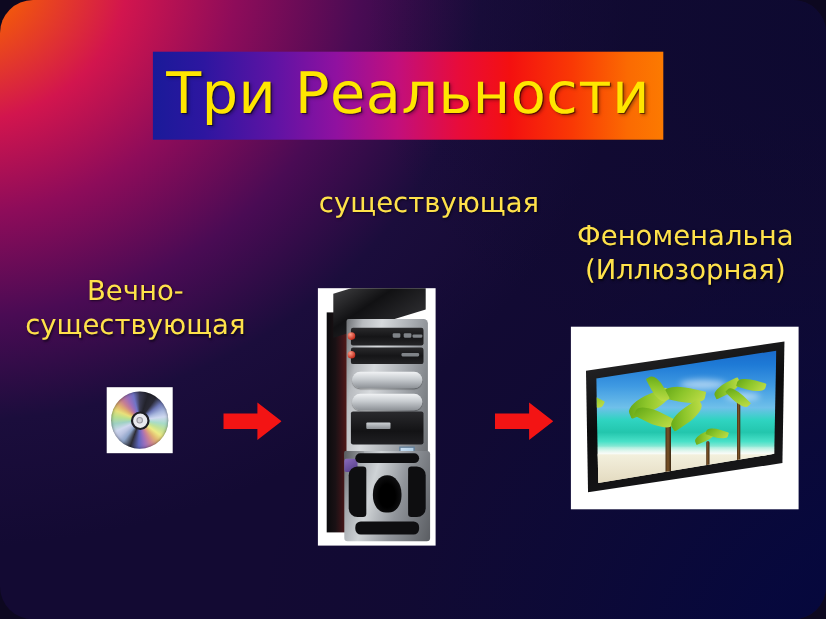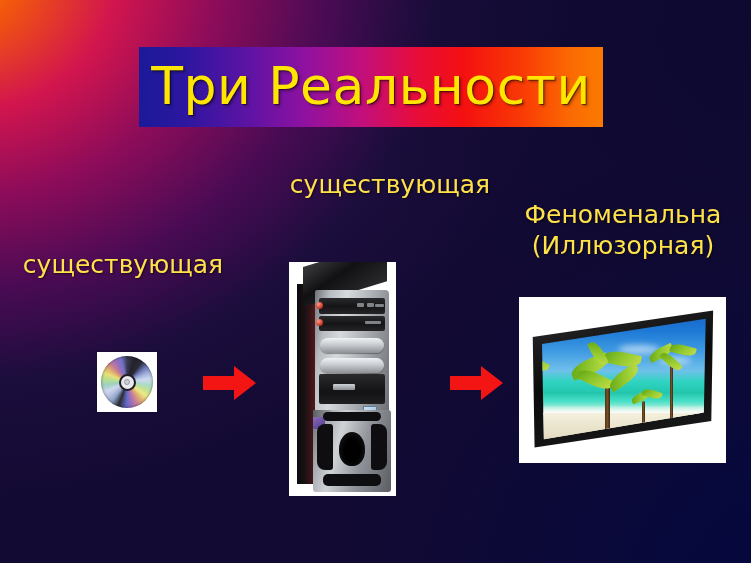--- a/index.html
+++ b/index.html
@@ -15,20 +15,21 @@
   }
 
   #slide {
     position: relative;
     width: 751px;
     height: 563px;
     overflow: hidden;
     background:
       radial-gradient(ellipse 620px 520px at -6% -4%, #ff8a10 0%, #f2570c 10%, #d2154e 26%, #8e0c5a 42%, #4a0b54 60%, #1b0d3c 78%, #130a33 100%),
       linear-gradient(125deg, #3a0f52 0%, #2a0c48 28%, #1d0b3f 52%, #140c39 72%, #0d0b32 100%);
+    border-radius: 30px;
   }
 
   
   #slide::after {
     content: "";
     position: absolute;
     inset: 0;
     pointer-events: none;
     background:
       radial-gradient(ellipse 720px 620px at 112% 108%, rgba(3,6,60,0.96) 0%, rgba(5,8,62,0.88) 22%, rgba(8,9,58,0.62) 44%, rgba(12,10,52,0.26) 66%, rgba(20,12,50,0.0) 86%),
@@ -362,20 +363,21 @@
 </head>
 <body>
 
 <div id="slide">
 
   <div id="title-banner">
     <div id="title-text">Три Реальности</div>
   </div>
 
   <div class="caption" id="caption-eternal">
+    <div>Вечно-</div>
     <div>существующая</div>
   </div>
 
   <div class="caption" id="caption-pre">
     <div>существующая</div>
   </div>
 
   <div class="caption" id="caption-phenom">
     <div>Феноменальна</div>
     <div>(Иллюзорная)</div>

